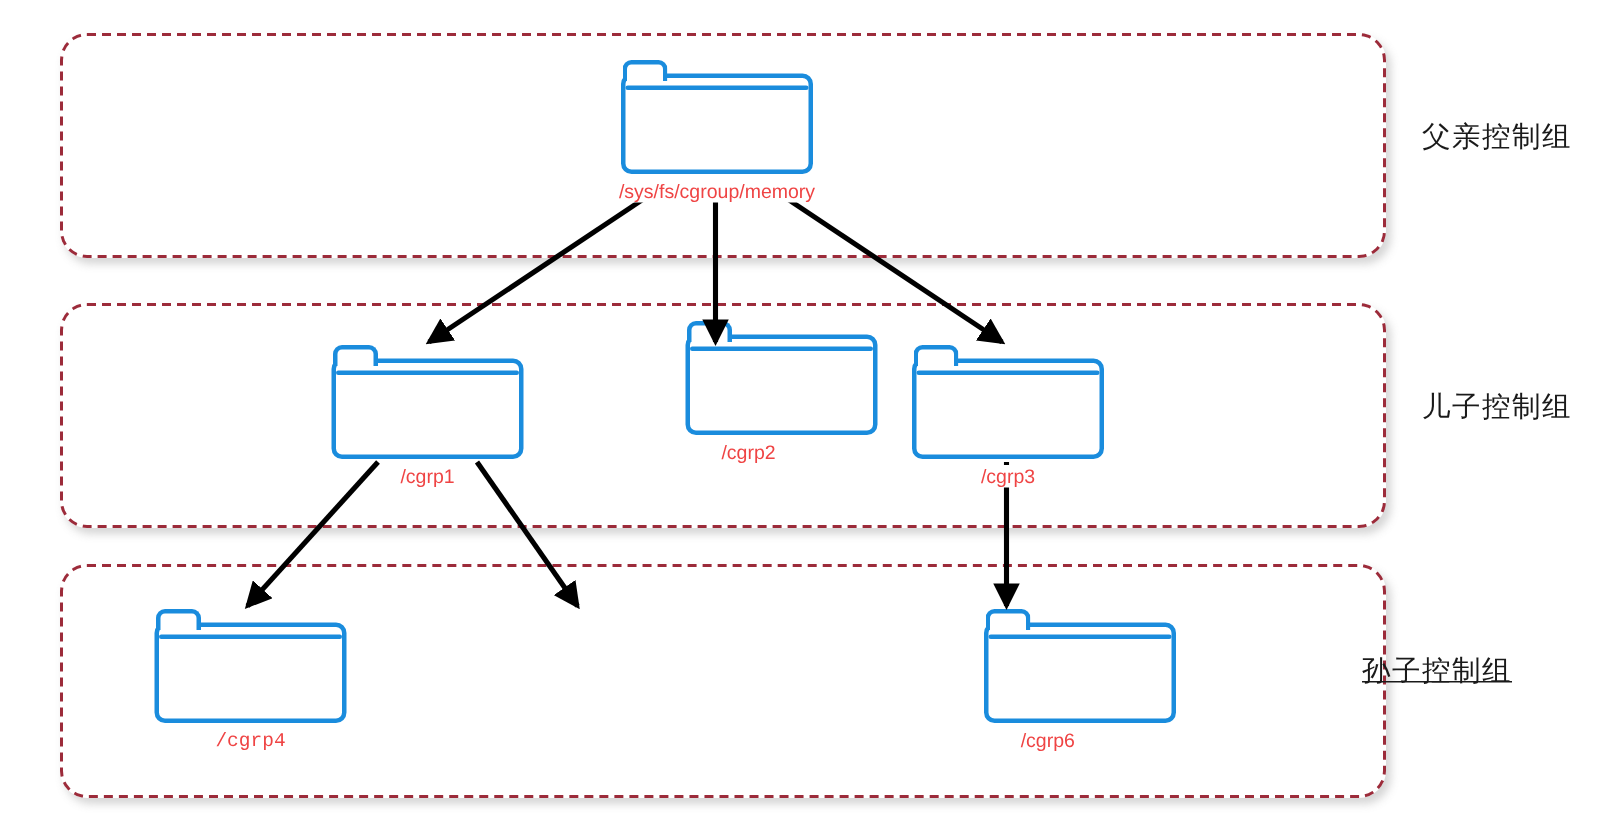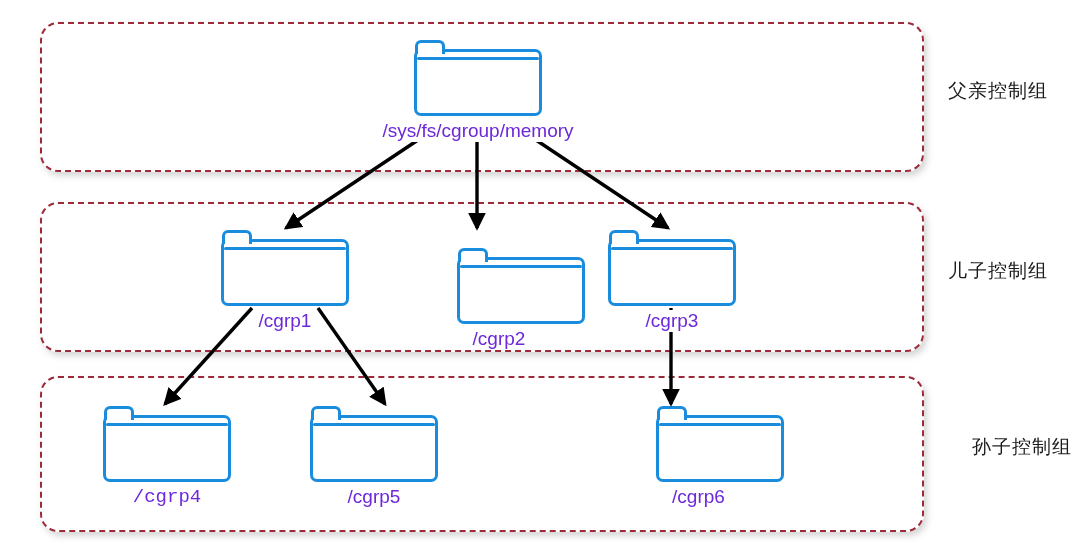--- a/index.html
+++ b/index.html
@@ -80,22 +80,22 @@
     height: 3px;
     background: #1a8cdd;
     border-radius: 2px;
     z-index: 3;
   }
   .node-label {
     position: absolute;
     top: 80px;
     left: 50%;
     transform: translateX(-50%);
-    font-size: 19px;
-    color: #6d28d9;
+    font-size: 13px;
+    color: #ef4444;
     white-space: nowrap;
     background: #ffffff;
     padding: 0 3px;
     z-index: 20;
   }
 
   
   #arrow-layer {
     position: absolute;
     left: 0;
@@ -110,21 +110,21 @@
 <body>
 
 <div id="canvas">
 
   <div class="group-box" style="left: 40px; top: 22px; width: 884px; height: 150px; border-color: rgb(156, 43, 58);"></div>
   <div class="group-box" style="left: 40px; top: 202px; width: 884px; height: 150px; border-color: rgb(156, 43, 58);"></div>
   <div class="group-box" style="left: 40px; top: 376px; width: 884px; height: 156px; border-color: rgb(156, 43, 58);"></div>
 
   <div class="group-caption" style="left: 948px; top: 78px;">父亲控制组</div>
   <div class="group-caption" style="left: 948px; top: 258px; font-family: Liberation Serif, serif;">儿子控制组</div>
-  <div class="group-caption" style="left: 972px; top: 434px;">孙子控制组</div>
+  <div class="group-caption" style="left: 908px; top: 434px; text-decoration: underline;">孙子控制组</div>
 
   <svg id="arrow-layer" viewBox="0 0 1080 559" width="1080" height="559">
     <defs>
       <marker id="ah" viewBox="0 0 10 10" refX="8.5" refY="5" markerWidth="5.2" markerHeight="5.2" orient="auto-start-reverse">
         <path d="M 0 0 L 10 5 L 0 10 z" fill="#000000"></path>
       </marker>
     </defs>
     <g id="edges-group">
         <line x1="445" y1="122" x2="286" y2="228" stroke="#000000" stroke-width="3.4" marker-end="url(#ah)"></line>
         <line x1="477" y1="122" x2="477" y2="228" stroke="#000000" stroke-width="3.4" marker-end="url(#ah)"></line>
@@ -146,21 +146,21 @@
 
   <div class="node" style="left: 221px; top: 230px; text-decoration: underline;">
     <div class="folder">
       <div class="f-tab"></div>
       <div class="f-body"></div>
       <div class="f-lip"></div>
     </div>
     <div class="node-label">/cgrp1</div>
   </div>
 
-  <div class="node" style="left: 413px; top: 248px; padding-left: 44px;">
+  <div class="node" style="left: 413px; top: 214px; padding-left: 44px;">
     <div class="folder">
       <div class="f-tab"></div>
       <div class="f-body"></div>
       <div class="f-lip"></div>
     </div>
     <div class="node-label">/cgrp2</div>
   </div>
 
   <div class="node" style="left: 608px; top: 230px;">
     <div class="folder">
@@ -173,28 +173,20 @@
 
   <div class="node" style="left: 103px; top: 406px; font-family: Liberation Mono, monospace;">
     <div class="folder">
       <div class="f-tab"></div>
       <div class="f-body"></div>
       <div class="f-lip"></div>
     </div>
     <div class="node-label">/cgrp4</div>
   </div>
 
-  <div class="node" style="left: 310px; top: 406px;">
-    <div class="folder">
-      <div class="f-tab"></div>
-      <div class="f-body"></div>
-      <div class="f-lip"></div>
-    </div>
-    <div class="node-label">/cgrp5</div>
-  </div>
 
   <div class="node" style="left: 613px; top: 406px; padding-left: 43px;">
     <div class="folder">
       <div class="f-tab"></div>
       <div class="f-body"></div>
       <div class="f-lip"></div>
     </div>
     <div class="node-label">/cgrp6</div>
   </div>
 

